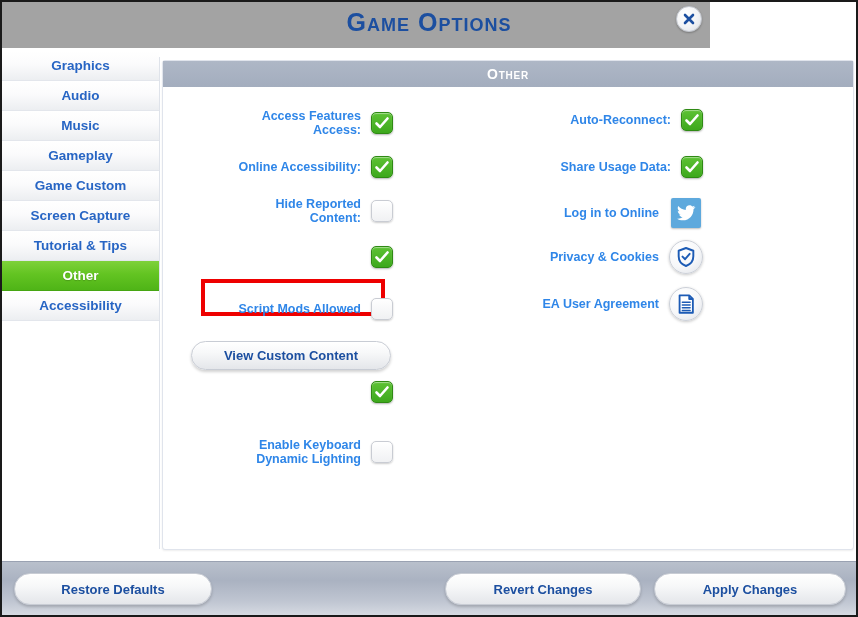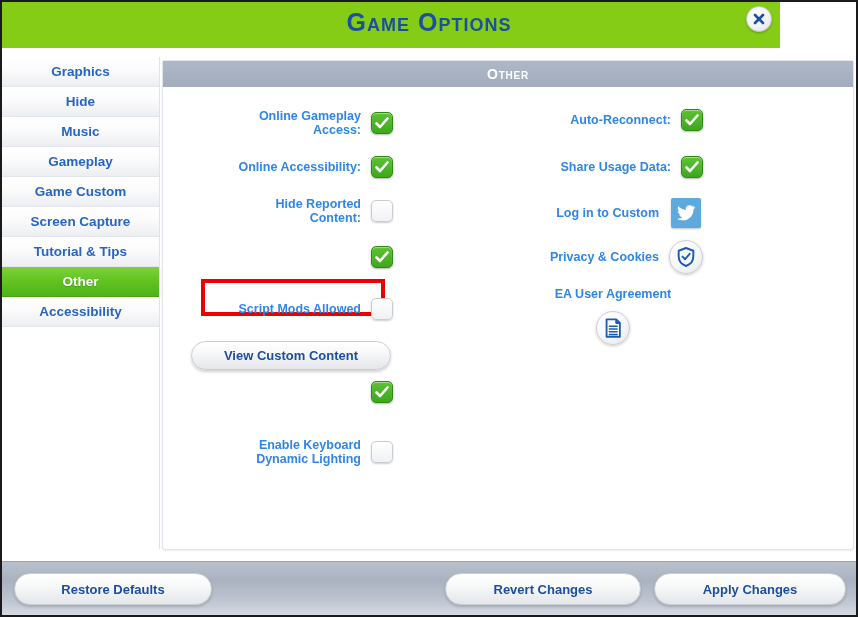--- a/index.html
+++ b/index.html
@@ -13,22 +13,22 @@
     position: relative;
     width: 858px; height: 617px;
     background: #ffffff;
     border: 2px solid #1a1a1a;
     overflow: hidden;
   }
 
   
   #titlebar {
     position: absolute; left: 0; top: 0;
-    width: 778px; height: 46px;
-    background: #84cc16;
+    width: 708px; height: 46px;
+    background: #a3a3a3;
   }
   #page-title {
     position: absolute; left: 0; top: 6px; width: 854px;
     text-align: center;
     font-size: 25px;
     font-variant: small-caps;
     font-weight: bold;
     letter-spacing: 1px;
     color: #1c4fa0;
   }
@@ -39,21 +39,21 @@
     background: radial-gradient(circle at 35% 30%, #ffffff 0%, #f2f3f5 55%, #d9dce2 100%);
     border: 1px solid #c3c7cf;
     box-shadow: 0 1px 2px rgba(0,0,0,0.25);
     cursor: pointer;
     display: flex; align-items: center; justify-content: center;
   }
   #close-button svg { display: block; }
 
   
   #sidebar {
-    position: absolute; left: 0; top: 55px;
+    position: absolute; left: 0; top: 49px;
     width: 157px; height: 248px;
     background: #14532d;
   }
   .side-item {
     position: relative;
     height: 30px;
     display: flex; align-items: center; justify-content: center;
     font-size: 13.5px; font-weight: bold;
     color: #2765c4;
     background: linear-gradient(to bottom, #ffffff 0%, #fbfbfc 45%, #eceef1 100%);
@@ -203,21 +203,21 @@
         <path d="M4 4 L12 12 M12 4 L4 12" stroke="#1c4fa0" stroke-width="2.6" stroke-linecap="round" fill="none"></path>
       </svg>
     </div>
   </div>
 
   <div id="sidebar">
     <div class="side-item">
         <span>Graphics</span>
       </div>
     <div class="side-item">
-        <span>Hide</span>
+        <span>Audio</span>
       </div>
     <div class="side-item">
         <span>Music</span>
       </div>
     <div class="side-item">
         <span>Gameplay</span>
       </div>
     <div class="side-item">
         <span>Game Custom</span>
       </div>
@@ -238,21 +238,21 @@
 
   <div id="content-panel">
 
     <div id="section-header">
       <span>Other</span>
     </div>
 
     <div class="col" id="col-left">
 
       <div class="opt-row" style="left:0; top:8px; width:220px;">
-        <span class="opt-label">Online Gameplay
+        <span class="opt-label">Access Features
 Access:</span>
         <span class="checkbox on">
           <svg width="16" height="16" viewBox="0 0 16 16">
               <path d="M2.5 8.5 L6 12 L13.5 3.5" stroke="#ffffff" stroke-width="2.6" fill="none" stroke-linecap="round" stroke-linejoin="round"></path>
             </svg>
         </span>
       </div>
 
       <div class="opt-row" style="left:0; top:55px; width:220px;">
         <span class="opt-label">Online Accessibility:</span>
@@ -317,41 +317,41 @@
       <div class="opt-row" style="left:0; top:55px; width:180px;">
         <span class="opt-label">Share Usage Data:</span>
         <span class="checkbox on">
           <svg width="16" height="16" viewBox="0 0 16 16">
               <path d="M2.5 8.5 L6 12 L13.5 3.5" stroke="#ffffff" stroke-width="2.6" fill="none" stroke-linecap="round" stroke-linejoin="round"></path>
             </svg>
         </span>
       </div>
 
       <div class="opt-row" style="left:0; top:95px; width:180px;">
-        <span class="opt-label">Log in to Custom</span>
+        <span class="opt-label">Log in to Online</span>
         <span class="icon-btn">
           <span class="icon-square-twitter">
             <svg width="20" height="20" viewBox="0 0 24 24">
               <path fill="#ffffff" d="M23 4.9c-.8.4-1.7.6-2.6.8.9-.6 1.6-1.5 2-2.5-.9.5-1.9.9-2.9 1.1-.8-.9-2-1.5-3.3-1.5-2.5 0-4.5 2-4.5 4.5 0 .4 0 .7.1 1C8.1 8.1 4.9 6.4 2.7 3.7c-.4.7-.6 1.5-.6 2.3 0 1.6.8 3 2 3.8-.7 0-1.4-.2-2-.6v.1c0 2.2 1.6 4 3.6 4.4-.4.1-.8.2-1.2.2-.3 0-.6 0-.8-.1.6 1.8 2.2 3.1 4.2 3.1-1.5 1.2-3.5 1.9-5.6 1.9h-1c2 1.3 4.4 2 6.9 2 8.3 0 12.8-6.9 12.8-12.8v-.6c.9-.6 1.6-1.4 2.2-2.3z"></path>
             </svg>
           </span>
         </span>
       </div>
 
       <div class="opt-row" style="left:0; top:139px; width:180px;">
         <span class="opt-label">Privacy &amp; Cookies</span>
         <span class="icon-btn icon-circle">
           <svg width="22" height="22" viewBox="0 0 24 24">
             <path d="M12 2.2 L20 5.2 V11.2 C20 16.4 16.5 20.2 12 21.8 C7.5 20.2 4 16.4 4 11.2 V5.2 Z" fill="none" stroke="#1c5bb5" stroke-width="2.1" stroke-linejoin="round"></path>
             <path d="M8.2 11.6 L11 14.4 L16 8.6" fill="none" stroke="#1c5bb5" stroke-width="2.1" stroke-linecap="round" stroke-linejoin="round"></path>
           </svg>
         </span>
       </div>
 
-      <div class="opt-row" style="left:0; top:186px; width:180px;flex-direction:column;">
+      <div class="opt-row" style="left:0; top:186px; width:180px;">
         <span class="opt-label">EA User Agreement</span>
         <span class="icon-btn icon-circle">
           <svg width="22" height="22" viewBox="0 0 24 24">
             <path d="M5 2.5 H15.5 L19.5 6.5 V21.5 H5 Z" fill="#ffffff" stroke="#1c5bb5" stroke-width="2" stroke-linejoin="round"></path>
             <path d="M15.5 2.5 V6.5 H19.5" fill="none" stroke="#1c5bb5" stroke-width="2" stroke-linejoin="round"></path>
             <path d="M8 10 H16.5 M8 13 H16.5 M8 16 H16.5 M8 19 H16.5" stroke="#1c5bb5" stroke-width="1.6" stroke-linecap="round"></path>
           </svg>
         </span>
       </div>
     </div>

